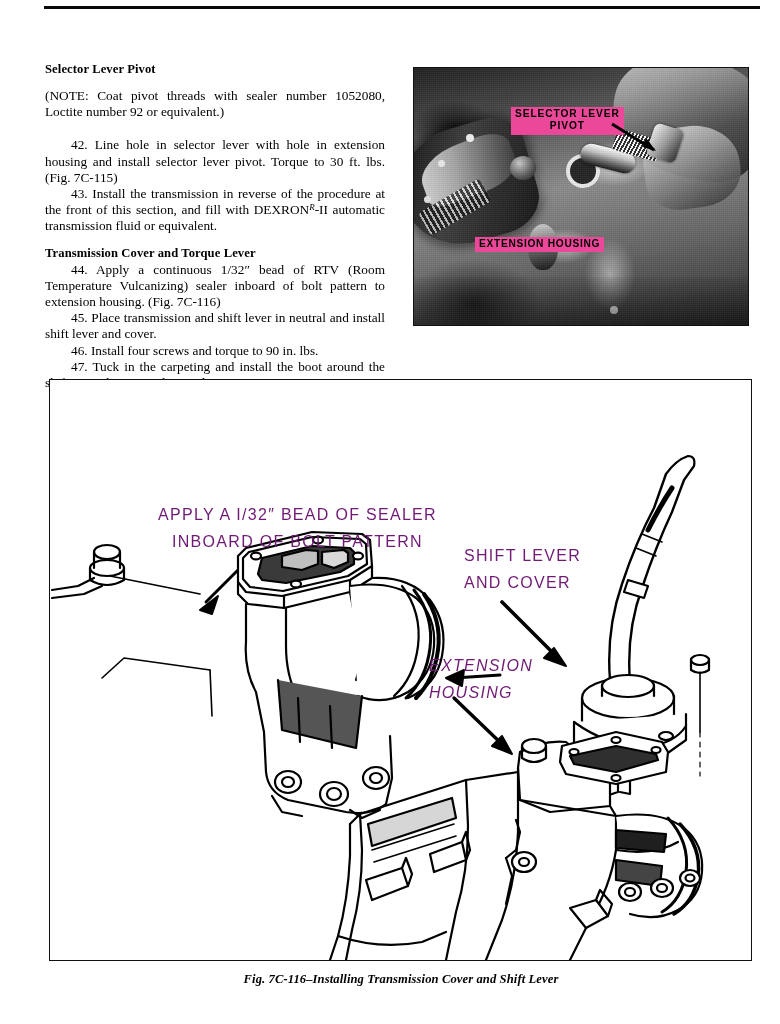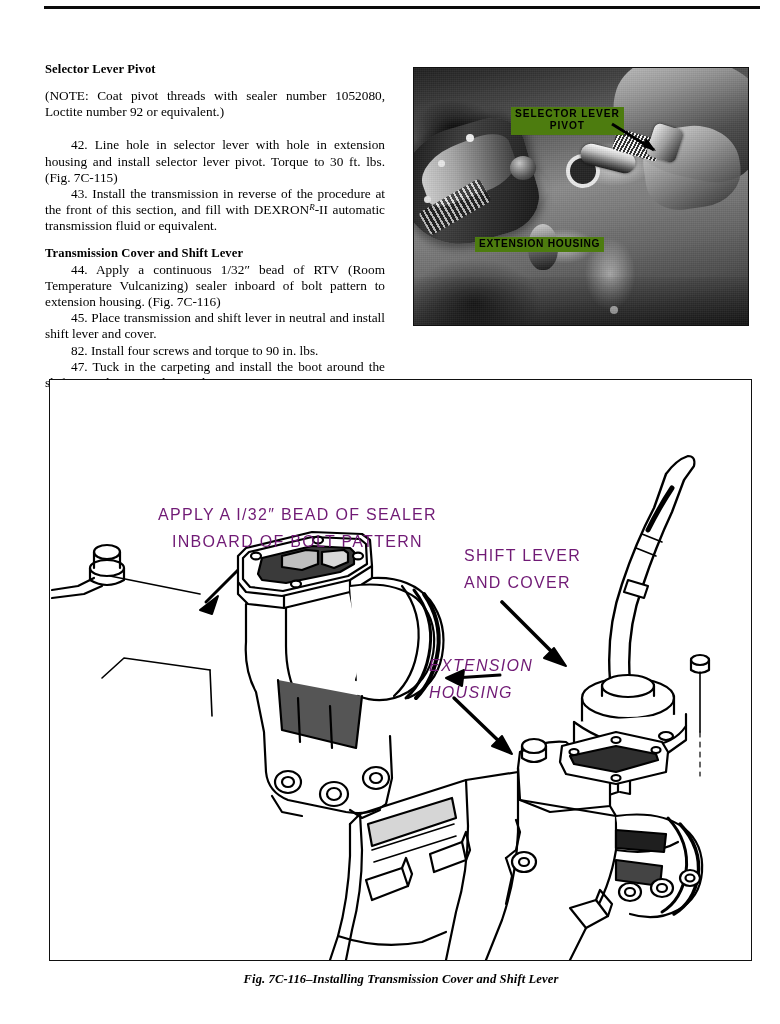--- a/index.html
+++ b/index.html
@@ -210,21 +210,21 @@
     position: absolute;
     inset: 0;
     opacity: 0.3;
     background-image:
       repeating-linear-gradient(0deg, rgba(255,255,255,0.10) 0px, rgba(255,255,255,0.10) 1px, rgba(0,0,0,0.10) 1px, rgba(0,0,0,0.10) 2px),
       repeating-linear-gradient(90deg, rgba(255,255,255,0.07) 0px, rgba(255,255,255,0.07) 1px, rgba(0,0,0,0.07) 1px, rgba(0,0,0,0.07) 2px);
   }
 
   .photo-callout {
     position: absolute;
-    background: #4d7c0f;
+    background: #ec4899;
     color: #000000;
     font-family: "Liberation Sans", sans-serif;
     font-weight: bold;
     font-size: 10.2px;
     letter-spacing: 0.9px;
     line-height: 12.4px;
     text-align: center;
     padding: 1px 4px 2px 4px;
     white-space: pre;
   }
@@ -291,25 +291,25 @@
   <p class="body-par">(NOTE: Coat pivot threads with sealer number 1052080, Loctite number 92 or equivalent.)</p>
 
   <div class="spacer-6"></div>
 
   <p class="body-par indent run">42. Line hole in selector lever with hole in extension housing and install selector lever pivot. Torque to 30 ft. lbs. (Fig. 7C-115)</p>
 
   <p class="body-par indent run"><span>43. Install the transmission in reverse of the procedure at the front of this section, and fill with DEXRON</span><sup class="reg">R</sup><span>-II automatic transmission fluid or equivalent.</span></p>
 
   <div class="spacer-10"></div>
 
-  <div class="sub-head tight">Transmission Cover and Shift Lever</div>
+  <div class="sub-head tight">Transmission Cover and Torque Lever</div>
 
   <p class="body-par indent run">44. Apply a continuous 1/32″ bead of RTV (Room Temperature Vulcanizing) sealer inboard of bolt pattern to extension housing. (Fig. 7C-116)</p>
   <p class="body-par indent run">45. Place transmission and shift lever in neutral and install shift lever and cover.</p>
-  <p class="body-par indent run">82. Install four screws and torque to 90 in. lbs.</p>
+  <p class="body-par indent run">46. Install four screws and torque to 90 in. lbs.</p>
   <p class="body-par indent run">47. Tuck in the carpeting and install the boot around the shifter per the removal procedure.</p>
 </div>
 
 <div id="figure-photo">
   <div class="photo-frame">
     <div class="photo-canvas"></div>
 
     <div class="photo-shape ps-case"></div>
     <div class="photo-shape ps-case-edge"></div>
     <div class="photo-shape ps-ridge"></div>

